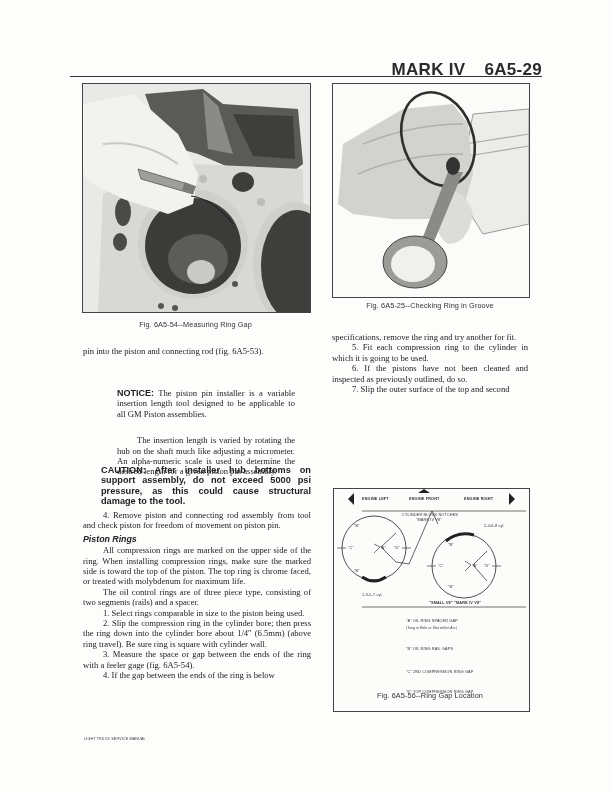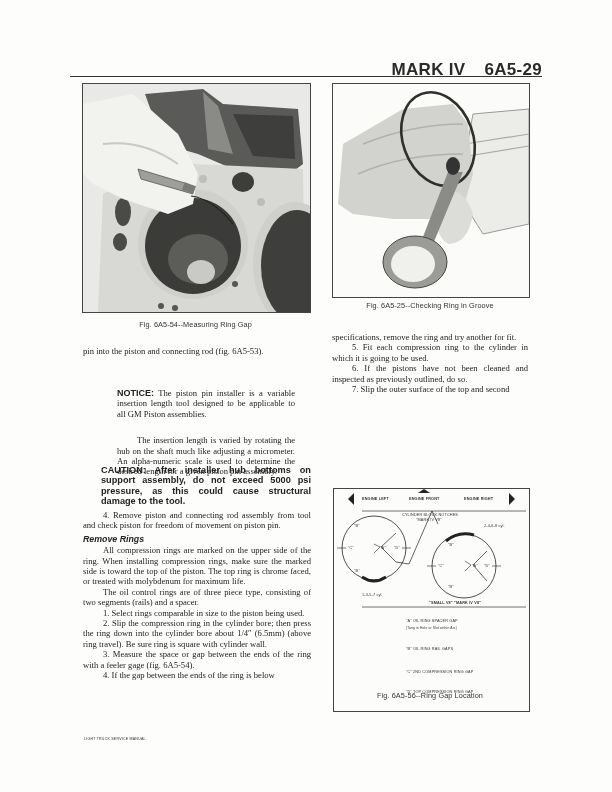--- a/index.html
+++ b/index.html
@@ -117,21 +117,21 @@
 
   <div class="notice">
     <p><b>NOTICE:</b><span> The piston pin installer is a variable insertion length tool designed to be applicable to all GM Piston assemblies.</span></p>
     <p class="ind">The insertion length is varied by rotating the hub on the shaft much like adjusting a micrometer. An alpha-numeric scale is used to determine the desired length for a given piston pin assembly.</p>
   </div>
 
   <div class="caution">CAUTION: After installer hub bottoms on support assembly, do not exceed 5000 psi pressure, as this could cause structural damage to the tool.</div>
 
   <div class="col colL" style="top:494px;margin-top:16px;">
     <p class="ind">4. Remove piston and connecting rod assembly from tool and check piston for freedom of movement on piston pin.</p>
-    <p class="subhead">Remove Rings</p>
+    <p class="subhead">Piston Rings</p>
     <p class="ind">All compression rings are marked on the upper side of the ring. When installing compression rings, make sure the marked side is toward the top of the piston. The top ring is chrome faced, or treated with molybdenum for maximum life.</p>
     <p class="ind">The oil control rings are of three piece type, consisting of two segments (rails) and a spacer.</p>
     <p class="ind">1. Select rings comparable in size to the piston being used.</p>
     <p class="ind">2. Slip the compression ring in the cylinder bore; then press the ring down into the cylinder bore about 1/4″ (6.5mm) (above ring travel). Be sure ring is square with cylinder wall.</p>
     <p class="ind">3. Measure the space or gap between the ends of the ring with a feeler gage (fig. 6A5-54).</p>
     <p class="ind">4. If the gap between the ends of the ring is below</p>
   </div>
 
   <div class="col colR" style="top:332px;">
     <p>specifications, remove the ring and try another for fit.</p>

